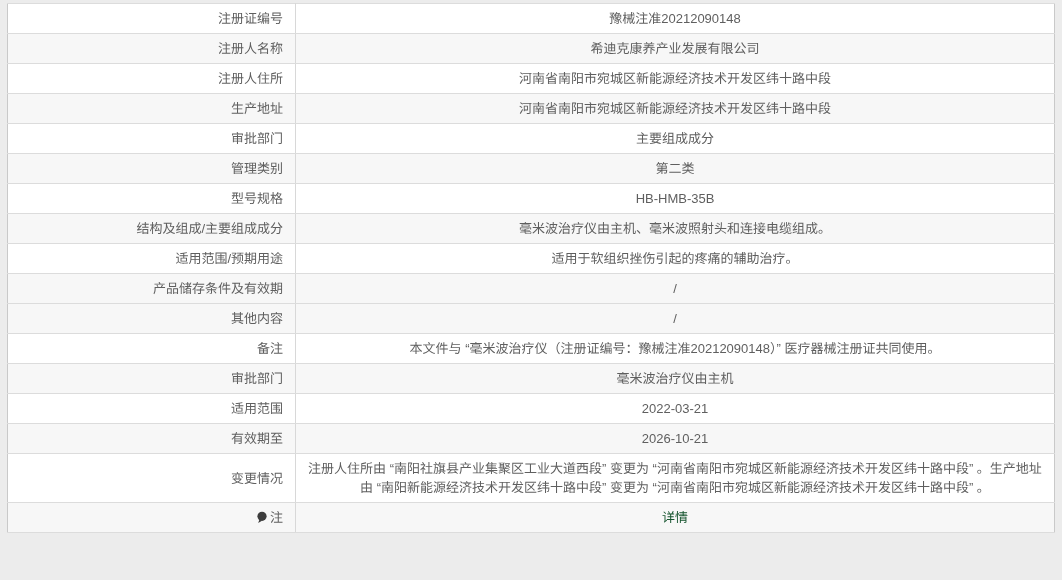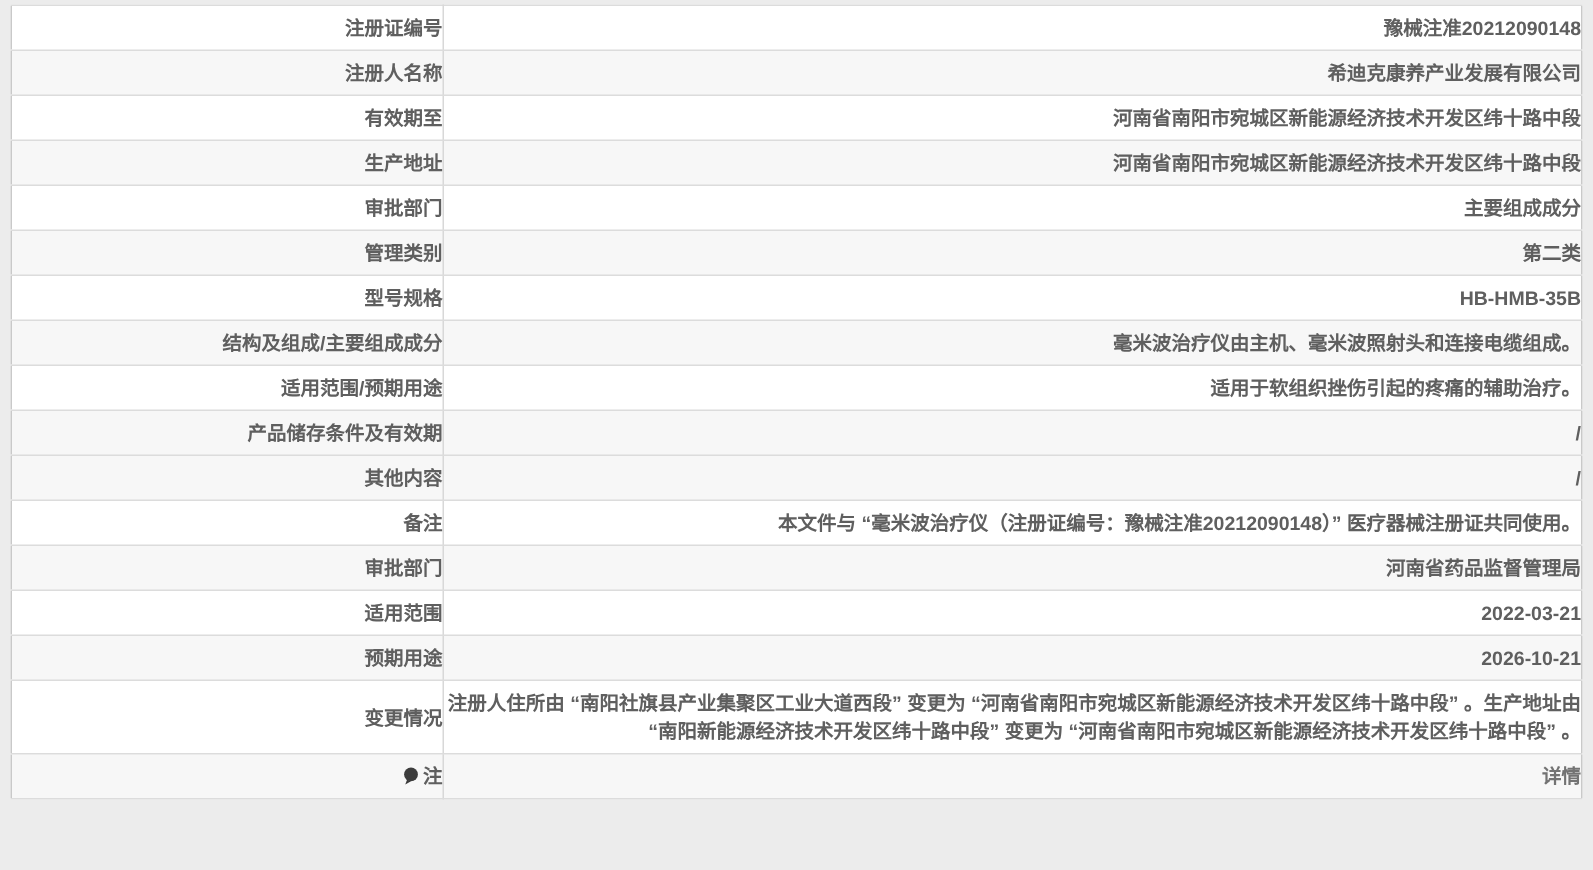--- a/index.html
+++ b/index.html
@@ -20,39 +20,39 @@
     background: #ffffff;
     table-layout: fixed;
   }
   table.reg-table tr.odd  { background: #ffffff; }
   table.reg-table tr.even { background: #f7f7f7; }
   table.reg-table th,
   table.reg-table td {
     border-top: 1px solid #dcdcdc;
     border-bottom: 1px solid #dcdcdc;
     font-size: 13px;
-    font-weight: bold;
+    font-weight: normal;
     color: #5f5f5f;
     vertical-align: middle;
     line-height: 19px;
-    padding: 5px 0;
+    padding: 5px 12px;
   }
   table.reg-table tr { height: 30px; }
   th.label-cell {
     width: 288px;
     text-align: right;
     border-right: 1px solid #d8d8d8;
     white-space: nowrap;
   }
   td.value-cell {
-    text-align: right;
+    text-align: center;
     word-break: break-all;
   }
   a.detail-link {
-    color: #737373;
+    color: #14532d;
     text-decoration: none;
     cursor: pointer;
   }
   .note-icon {
     display: inline-block;
     vertical-align: -2px;
     margin-right: 2px;
   }
 </style>
 </head>
@@ -68,21 +68,21 @@
     <td class="value-cell"><span>豫械注准20212090148</span></td>
   </tr>
         <tr class="even">
     <th class="label-cell">
       <span>注册人名称</span>
     </th>
     <td class="value-cell"><span>希迪克康养产业发展有限公司</span></td>
   </tr>
         <tr class="odd">
     <th class="label-cell">
-      <span>有效期至</span>
+      <span>注册人住所</span>
     </th>
     <td class="value-cell"><span>河南省南阳市宛城区新能源经济技术开发区纬十路中段</span></td>
   </tr>
         <tr class="even">
     <th class="label-cell">
       <span>生产地址</span>
     </th>
     <td class="value-cell"><span>河南省南阳市宛城区新能源经济技术开发区纬十路中段</span></td>
   </tr>
         <tr class="odd">
@@ -130,31 +130,31 @@
         <tr class="odd">
     <th class="label-cell">
       <span>备注</span>
     </th>
     <td class="value-cell"><span>本文件与 “毫米波治疗仪（注册证编号：豫械注准20212090148）” 医疗器械注册证共同使用。</span></td>
   </tr>
         <tr class="even">
     <th class="label-cell">
       <span>审批部门</span>
     </th>
-    <td class="value-cell"><span>河南省药品监督管理局</span></td>
+    <td class="value-cell"><span>毫米波治疗仪由主机</span></td>
   </tr>
         <tr class="odd">
     <th class="label-cell">
       <span>适用范围</span>
     </th>
     <td class="value-cell"><span>2022-03-21</span></td>
   </tr>
         <tr class="even">
     <th class="label-cell">
-      <span>预期用途</span>
+      <span>有效期至</span>
     </th>
     <td class="value-cell"><span>2026-10-21</span></td>
   </tr>
         <tr class="odd">
     <th class="label-cell">
       <span>变更情况</span>
     </th>
     <td class="value-cell"><span>注册人住所由 “南阳社旗县产业集聚区工业大道西段” 变更为 “河南省南阳市宛城区新能源经济技术开发区纬十路中段” 。生产地址由 “南阳新能源经济技术开发区纬十路中段” 变更为 “河南省南阳市宛城区新能源经济技术开发区纬十路中段” 。</span></td>
   </tr>
         <tr class="even">

